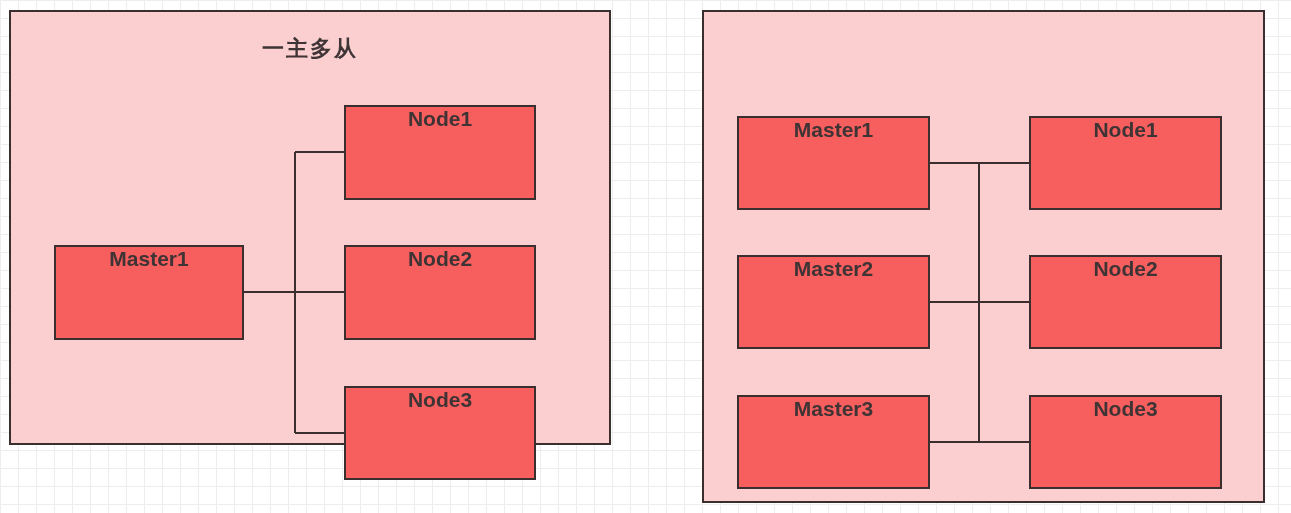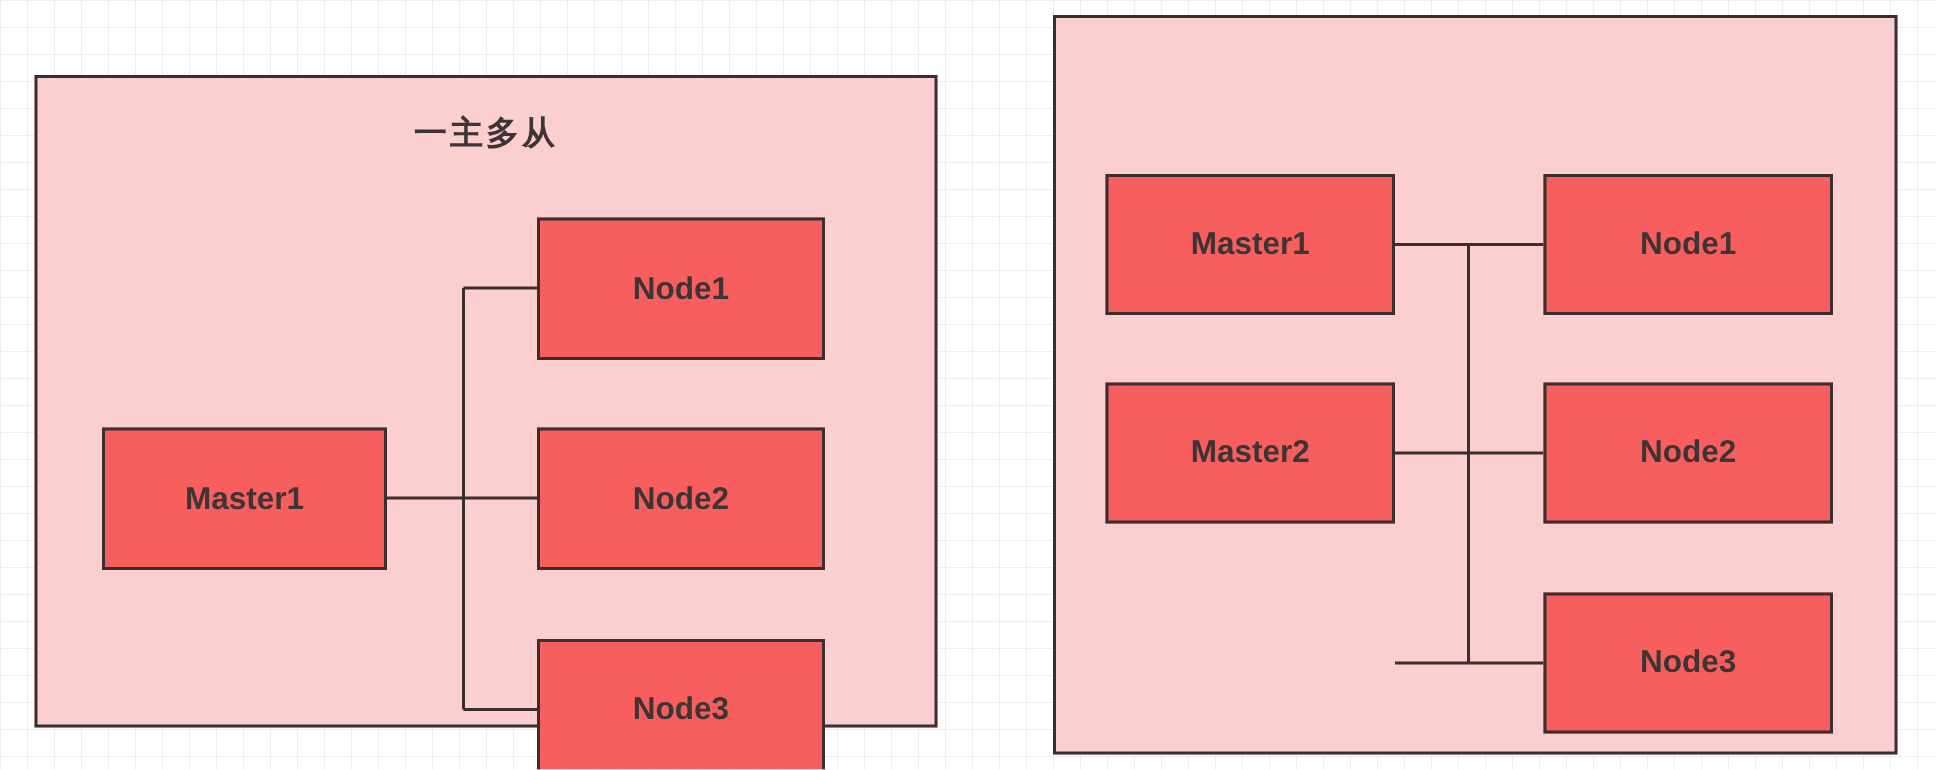--- a/index.html
+++ b/index.html
@@ -24,21 +24,21 @@
       linear-gradient(to right, var(--grid-line) 1px, transparent 1px),
       linear-gradient(to bottom, var(--grid-line) 1px, transparent 1px);
     background-size: 18px 18px;
     overflow: hidden;
   }
   .panel {
     position: absolute;
     background: var(--panel-fill);
     border: 2px solid var(--stroke);
   }
-  .panel-left  { left: 23px;  top: 10px; width: 602px; height: 435px; margin-top: 40px; }
+  .panel-left  { left: 9px;  top: 10px; width: 602px; height: 435px; }
   .panel-right { left: 702px; top: 10px; width: 563px; height: 493px; }
   .panel-title {
     position: absolute;
     top: 22px; left: 0; right: 0;
     text-align: center;
     font-size: 22px;
     font-weight: 700;
     color: var(--label-text);
     letter-spacing: 2px;
   }
@@ -49,21 +49,21 @@
   }
   .connectors line {
     stroke: var(--stroke);
     stroke-width: 2;
   }
   .box {
     position: absolute;
     background: var(--box-fill);
     border: 2px solid var(--stroke);
     display: flex;
-    align-items: center;
+    align-items: flex-start;
     justify-content: center;
     font-size: 21px;
     font-weight: 700;
     color: var(--label-text);
   }
   
   .lp-master1 { left: 43px;  top: 233px; width: 190px; height: 95px; }
   .lp-node1   { left: 333px; top: 93px;  width: 192px; height: 95px; }
   .lp-node2   { left: 333px; top: 233px; width: 192px; height: 95px; }
   .lp-node3   { left: 333px; top: 374px; width: 192px; height: 94px; }
@@ -112,20 +112,23 @@
       <line x1="226" y1="290" x2="325" y2="290"></line>
       <line x1="226" y1="430" x2="325" y2="430"></line>
     </svg>
 
     <div class="box rp-master1">
       <span>Master1</span>
     </div>
     <div class="box rp-master2">
       <span>Master2</span>
     </div>
+    <div class="box rp-master3">
+      <span>Master3</span>
+    </div>
     <div class="box rp-node1">
       <span>Node1</span>
     </div>
     <div class="box rp-node2">
       <span>Node2</span>
     </div>
     <div class="box rp-node3">
       <span>Node3</span>
     </div>
   </section>

